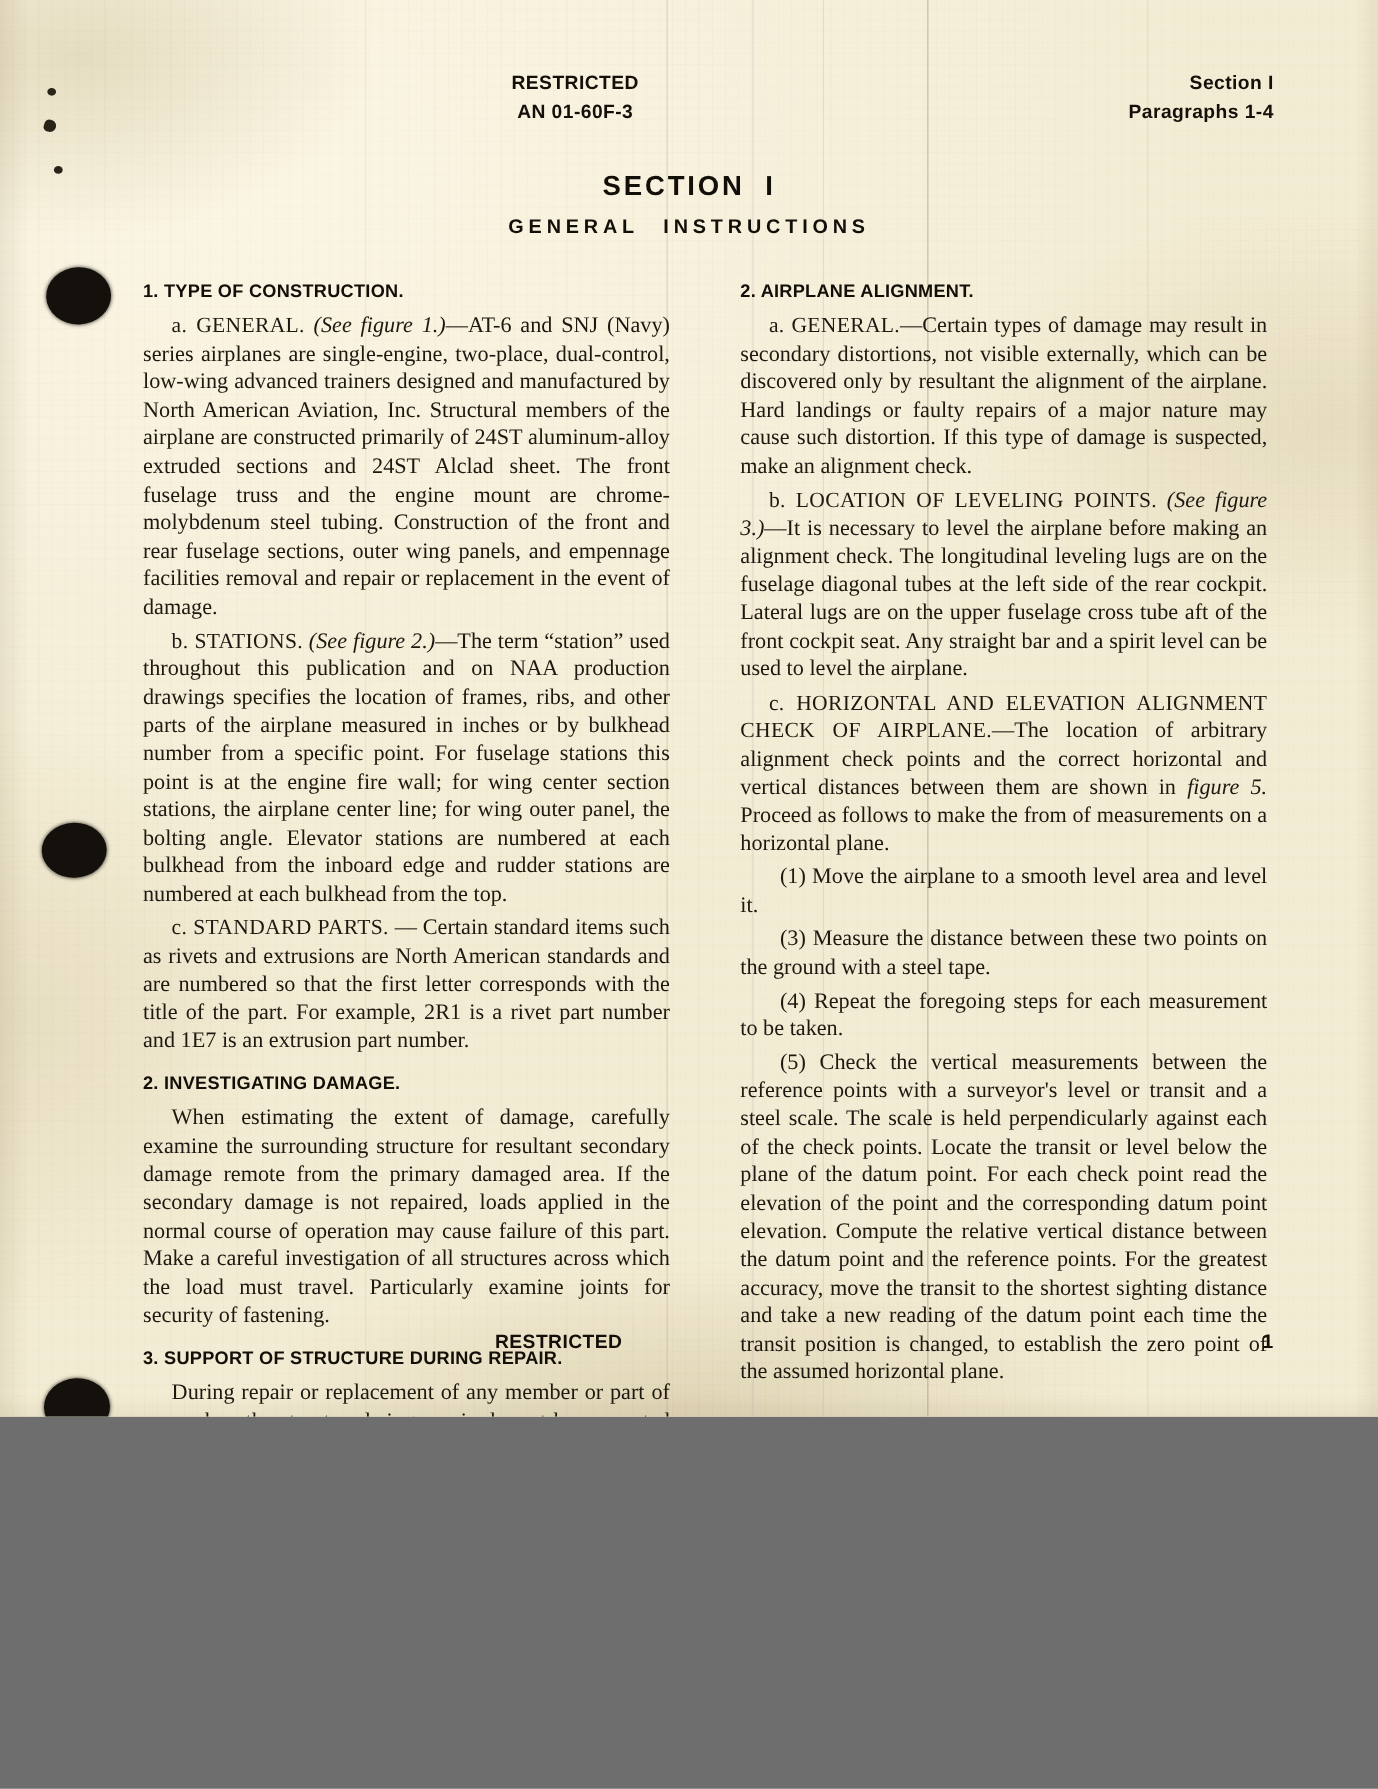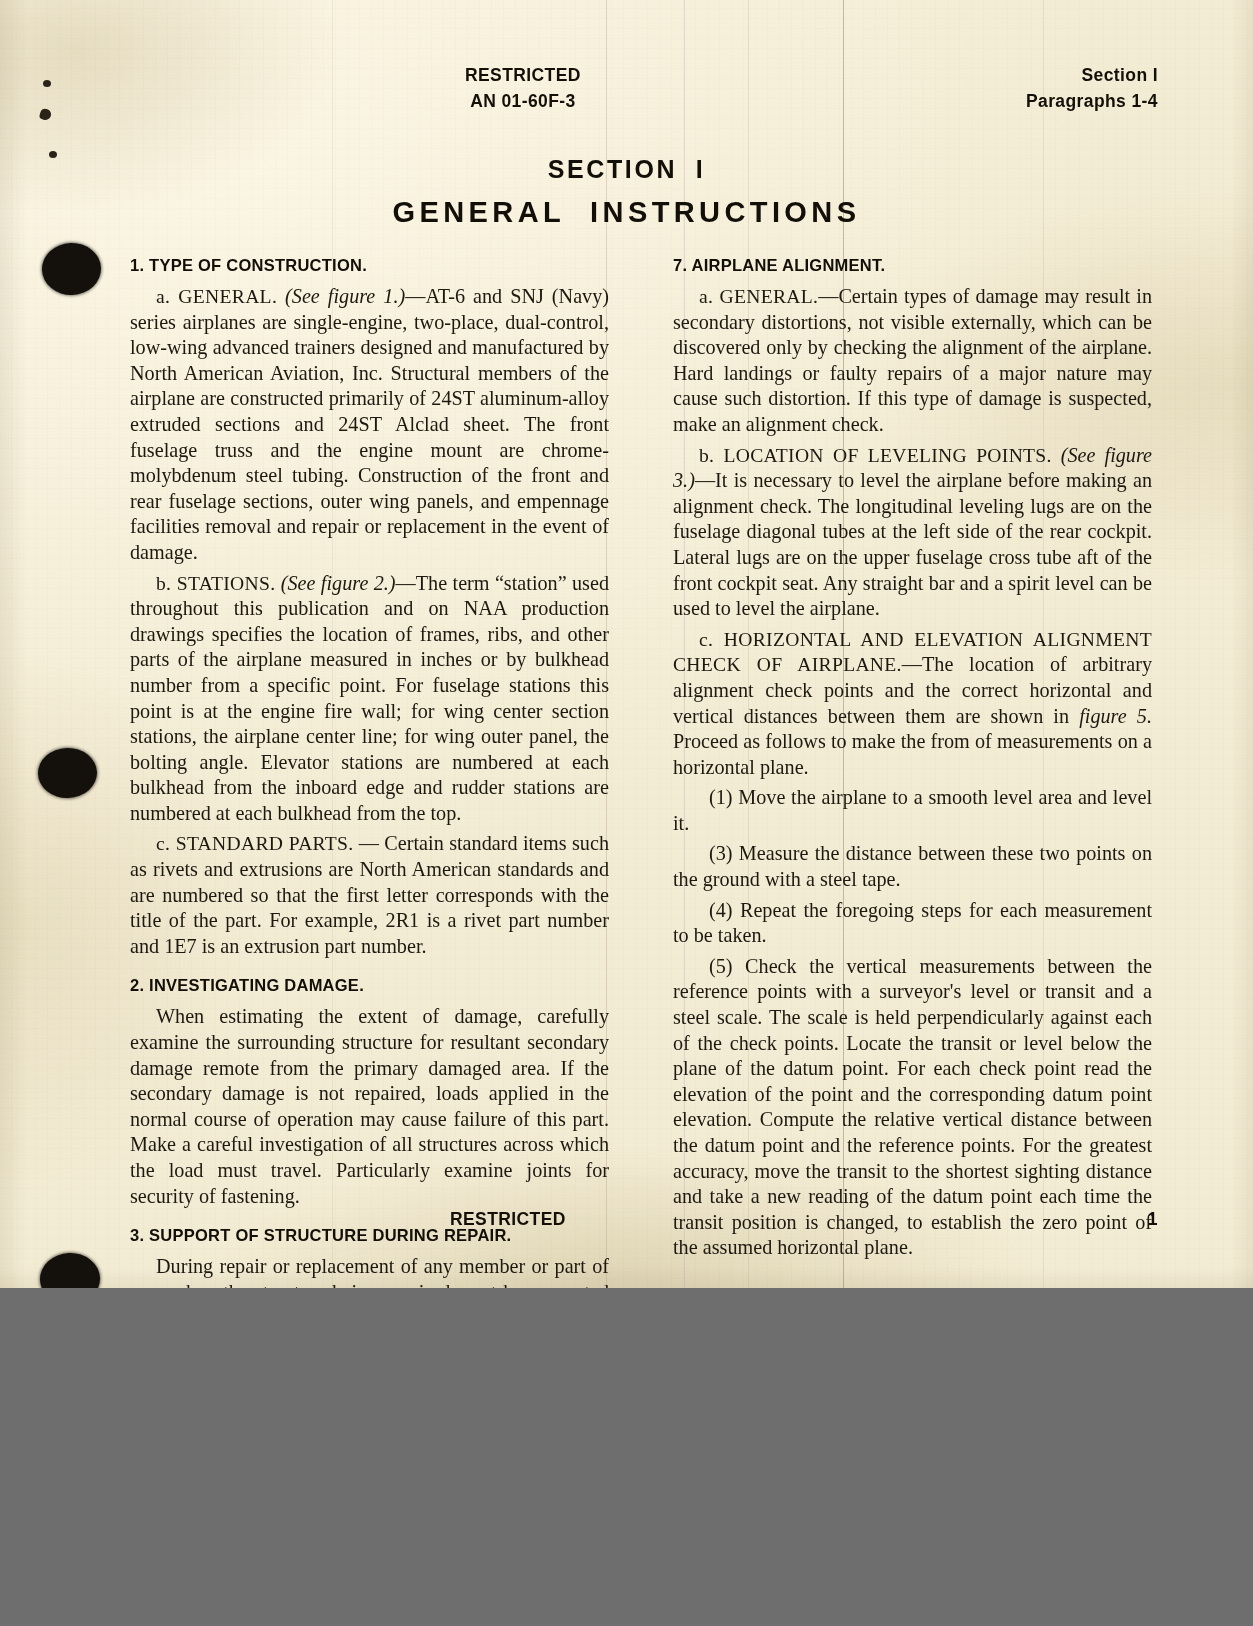--- a/index.html
+++ b/index.html
@@ -94,21 +94,21 @@
     position: absolute; top: 155px; left: 0; right: 0;
     text-align: center;
     font-family: "Liberation Sans", "DejaVu Sans", sans-serif;
     font-weight: bold; font-size: 25px; letter-spacing: 2.6px;
     color: #120e08; word-spacing: 9px;
   }
   .sec-sub {
     position: absolute; top: 196px; left: 0; right: 0;
     text-align: center;
     font-family: "Liberation Sans", "DejaVu Sans", sans-serif;
-    font-weight: bold; font-size: 29px; letter-spacing: 4.4px;
+    font-weight: bold; font-size: 18px; letter-spacing: 4.4px;
     color: #120e08; word-spacing: 13px;
   }
 
   
   .body {
     position: absolute; top: 256px; left: 130px;
     width: 1022px; height: 1232px;
     display: flex; gap: 64px;
   }
   .col { width: 487px; }
@@ -198,23 +198,23 @@
 
       <p class="par">When estimating the extent of damage, carefully examine the surrounding structure for resultant secondary damage remote from the primary damaged area. If the secondary damage is not repaired, loads applied in the normal course of operation may cause failure of this part. Make a careful investigation of all structures across which the load must travel. Particularly examine joints for security of fastening.</p>
 
       <div class="head2 sp">3. SUPPORT OF STRUCTURE DURING REPAIR.</div>
 
       <p class="par">During repair or replacement of any member or part of a member, the structure being repaired must be supported to prevent distortion. For example, it is very important to support the wing properly when removing a skin panel or repairing spars or spar caps. In such repair, use the wing center jacking point or special trestles. If special trestles or jigs are not available for other structural components of the airplane, make a temporary support.</p>
     </div>
 
     <div class="col">
 
-      <div class="head2">7. AIRPLANE ALIGNMENT.</div>
-
-      <p class="par"><span class="sc">a. GENERAL.</span><span>—Certain types of damage may result in secondary distortions, not visible externally, which can be discovered only by checking the alignment of the airplane. Hard landings or faulty repairs of a major nature may cause such distortion. If this type of damage is suspected, make an alignment check.</span></p>
+      <div class="head2">2. AIRPLANE ALIGNMENT.</div>
+
+      <p class="par"><span class="sc">a. GENERAL.</span><span>—Certain types of damage may result in secondary distortions, not visible externally, which can be discovered only by resultant the alignment of the airplane. Hard landings or faulty repairs of a major nature may cause such distortion. If this type of damage is suspected, make an alignment check.</span></p>
 
       <p class="par"><span class="sc">b. LOCATION OF LEVELING POINTS.</span> <span class="it">(See figure 3.)</span><span>—It is necessary to level the airplane before making an alignment check. The longitudinal leveling lugs are on the fuselage diagonal tubes at the left side of the rear cockpit. Lateral lugs are on the upper fuselage cross tube aft of the front cockpit seat. Any straight bar and a spirit level can be used to level the airplane.</span></p>
 
       <p class="par"><span class="sc">c. HORIZONTAL AND ELEVATION ALIGNMENT CHECK OF AIRPLANE.</span><span>—The location of arbitrary alignment check points and the correct horizontal and vertical distances between them are shown in </span><span class="it">figure 5.</span><span> Proceed as follows to make the from of measurements on a horizontal plane.</span></p>
 
       <p class="par step"><span>(1)</span><span> Move the airplane to a smooth level area and level it.</span></p>
 
 
       <p class="par step"><span>(3)</span><span> Measure the distance between these two points on the ground with a steel tape.</span></p>
 

